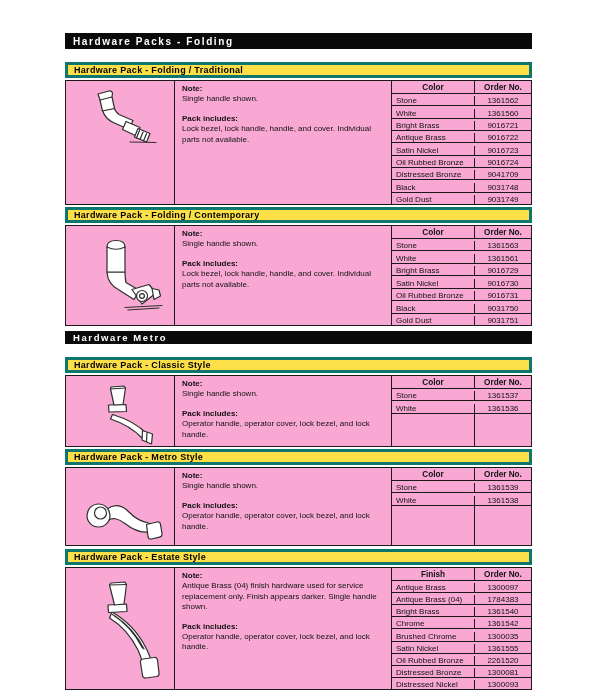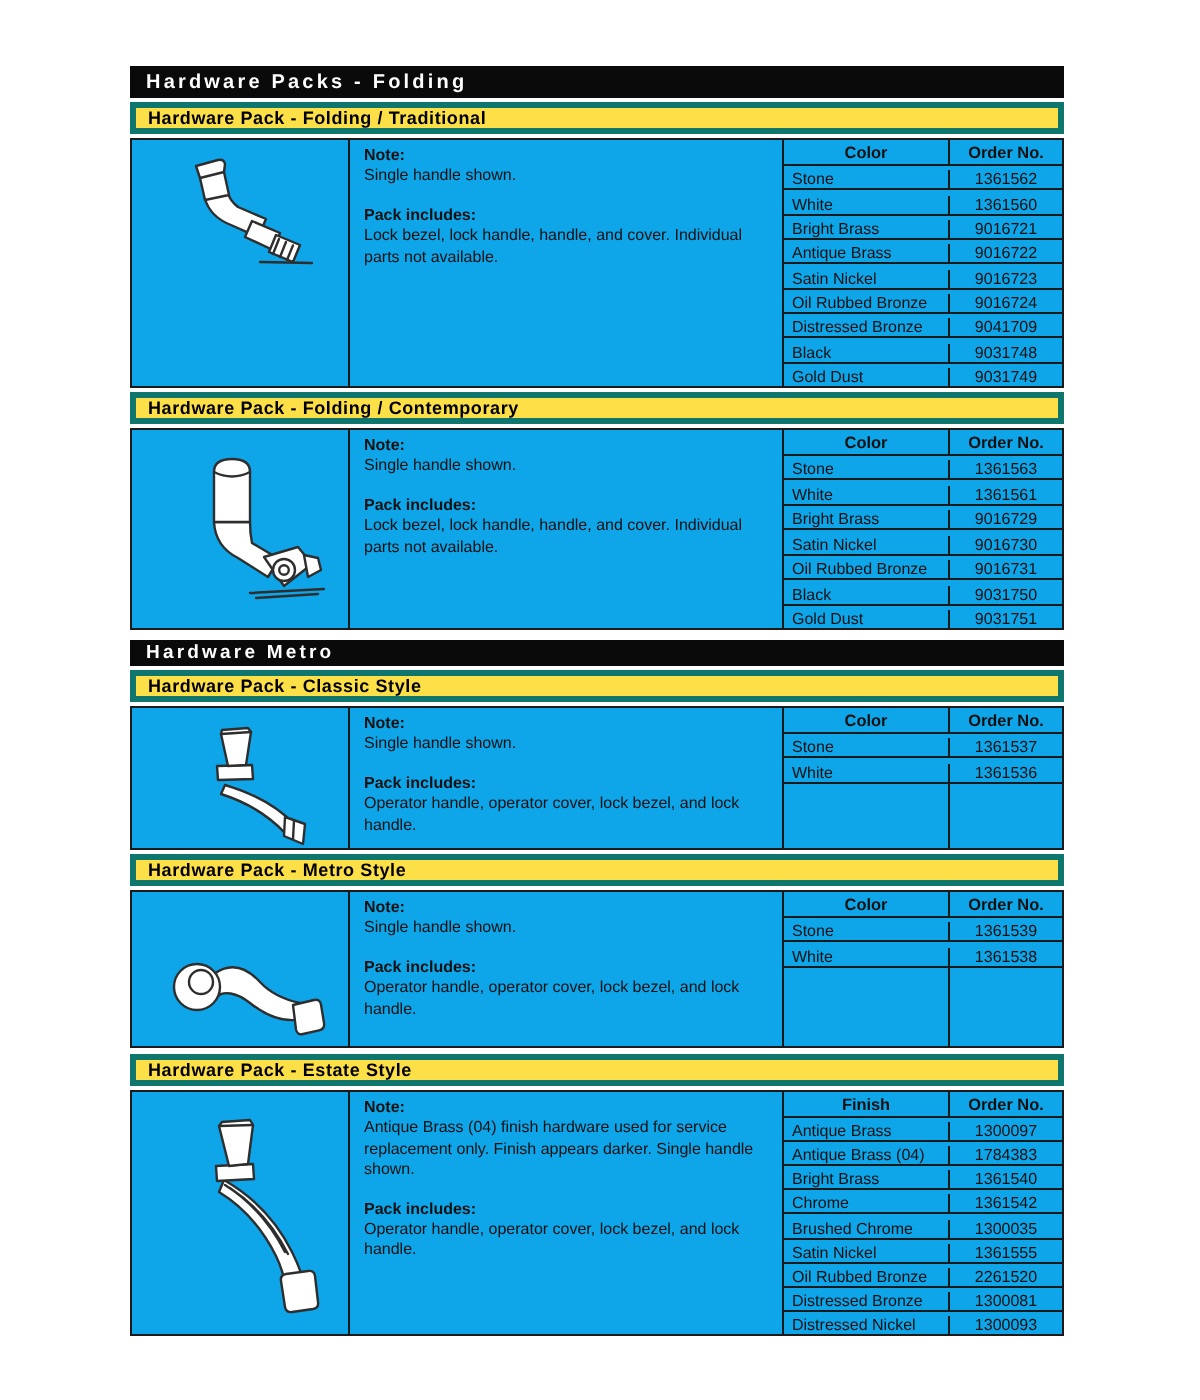--- a/index.html
+++ b/index.html
@@ -5,34 +5,34 @@
   * { box-sizing: border-box; margin: 0; padding: 0; }
   html,body { background:#fff; }
   body { font-family: "Liberation Sans", sans-serif; color:#111; }
   .page { position:relative; width:600px; height:700px; background:#ffffff; overflow:hidden; }
   .doc { position:absolute; left:65px; top:33px; width:467px; }
 
   .black-bar {
     height:16px; background:#0a0a0a; color:#fff;
     display:flex; align-items:center; padding-left:8px;
     font-size:10px; font-weight:bold; letter-spacing:1.6px;
-    margin-bottom:2px;
+    margin-bottom:13px;
   }
   .black-bar.second { height:13px; margin-top:5px; font-size:9.5px; }
 
   .gray-bar {
     height:16px; background:#fde047; border:3px solid #0f766e;
     display:flex; align-items:center; padding-left:6px;
     font-size:9px; font-weight:bold; letter-spacing:0.3px; color:#000;
     margin:2px 0;
   }
   .gray-bar.g5 { margin-top:3px; }
 
   .section {
-    display:flex; border:1px solid #1a1a1a; background:#0ea5e9; margin-bottom:2px;
+    display:flex; border:1px solid #1a1a1a; background:#f9a8d4; margin-bottom:2px;
   }
   .s0 { height:125px; } .s1 { height:101px; } .s2 { height:72px; }
   .s3 { height:79px; }  .s4 { height:123px; }
 
   .img-cell { width:109px; flex:none; border-right:1px solid #1a1a1a; overflow:hidden; }
   .img-cell svg { display:block; }
 
   .note-cell { flex:1; padding:3px 6px 2px 7px; font-size:8px; line-height:1.3; }
   .note-cell .b { font-weight:bold; }
   .note-cell .gap { height:9px; }

